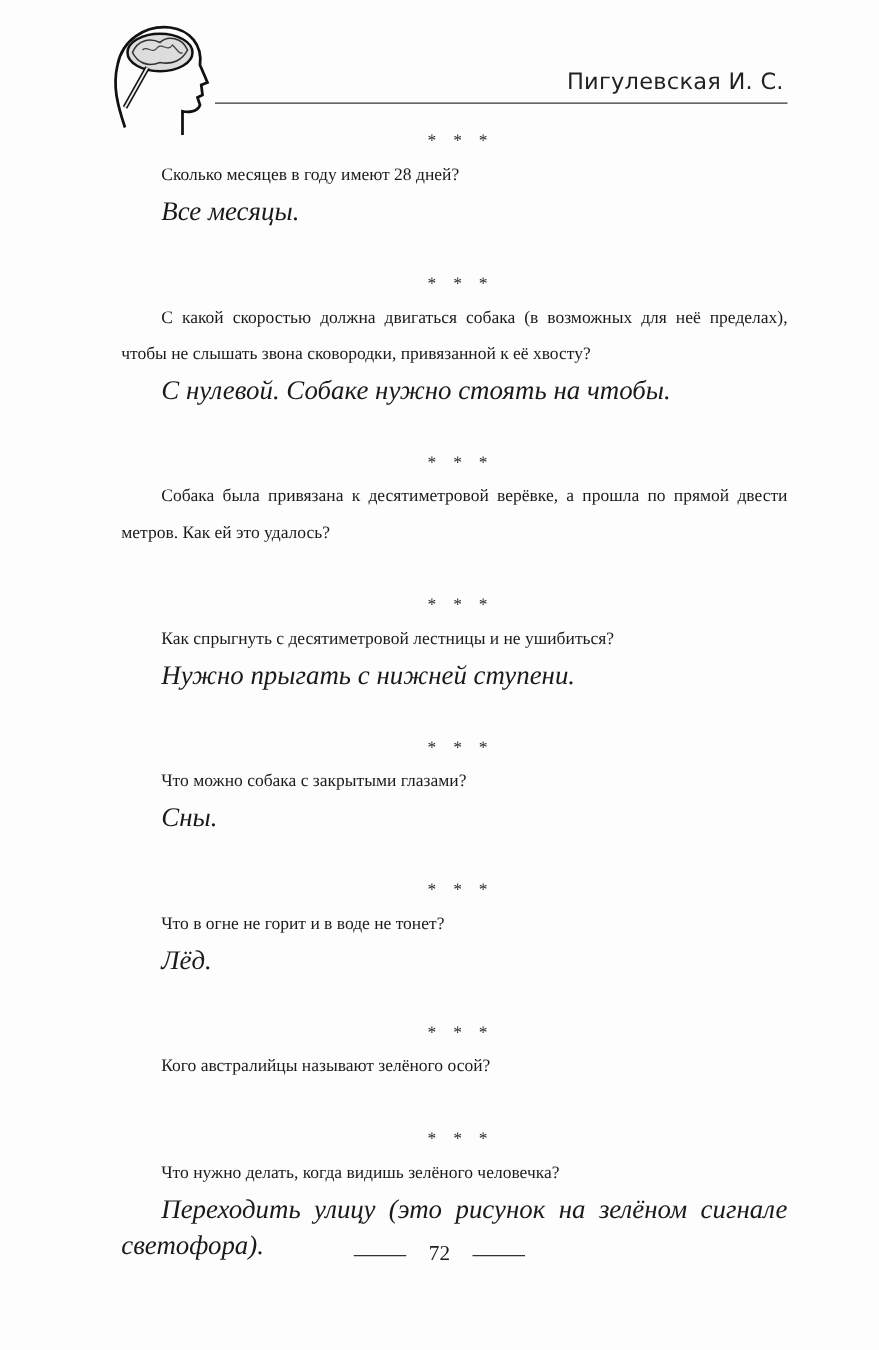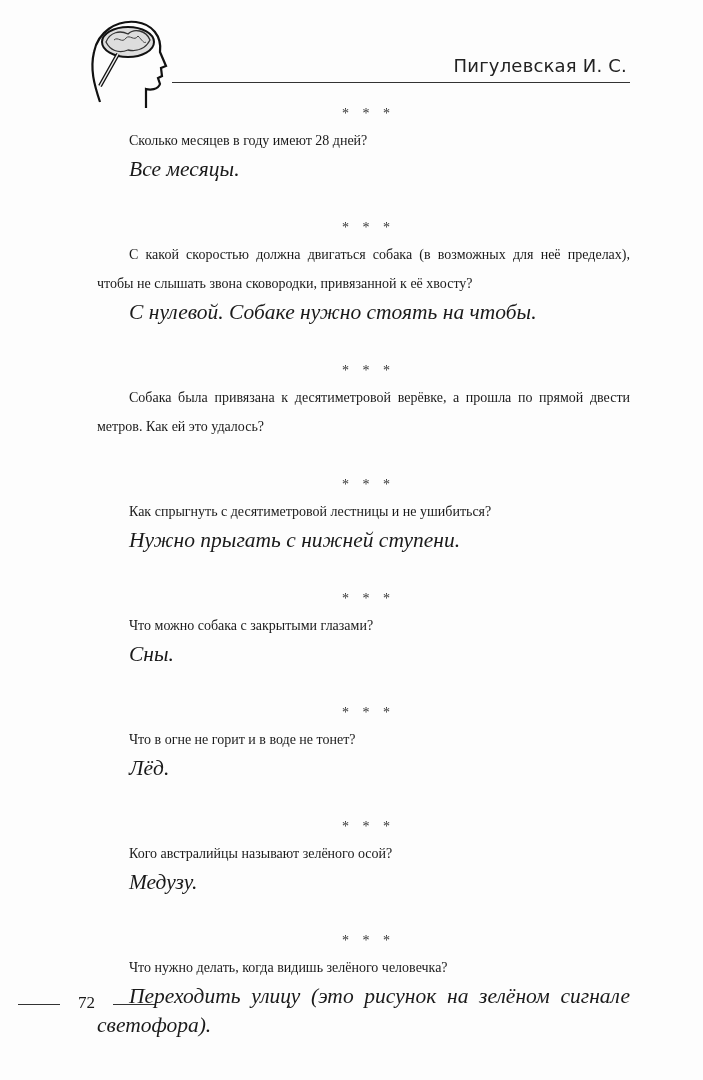--- a/index.html
+++ b/index.html
@@ -10,21 +10,21 @@
   .header { position:absolute; left:0; top:0; width:703px; height:110px; }
   .logo { position:absolute; left:88px; top:14px; width:80px; height:95px; }
   .rule { position:absolute; left:172px; top:82px; width:458px; height:0; border-top:1.2px solid #333; }
   .author { position:absolute; right:76px; top:55px; font-family:"DejaVu Sans","Liberation Sans",sans-serif; font-size:18px; color:#222; letter-spacing:0.2px; }
   .content { position:absolute; left:97px; top:98px; width:533px; }
   .stars { text-align:center; font-size:14px; letter-spacing:5px; padding-left:10px; color:#333; height:24px; line-height:24px; margin-top:4px; }
   .q { font-size:14px; line-height:29px; text-align:justify; text-indent:32px; margin:0; }
   .a { font-size:21.5px; line-height:29px; font-style:italic; margin:0; padding-left:32px; text-align:justify; }
   .a.wrap { padding-left:0; text-indent:32px; }
   .block { margin-bottom:32px; }
-  .footer { position:absolute; left:0; top:993px; width:703px; text-align:left; font-size:17px; }
+  .footer { position:absolute; left:0; top:993px; width:703px; text-align:center; font-size:17px; }
   .footer .dash { display:inline-block; width:42px; border-top:1px solid #333; vertical-align:middle; margin:0 18px; }
 </style>
 </head>
 <body>
 
 <div class="header">
   <svg class="logo" viewBox="0 0 80 95">
     <path d="M12 88 C6 70 2 55 6 38 C10 18 28 6 48 8 C64 10 74 22 72 38 L78 52 L73 54 L74 62 L70 64 L72 70 C70 76 62 76 58 75 L58 94" fill="none" stroke="#111" stroke-width="2.2"></path>
     <ellipse cx="40" cy="28" rx="26" ry="15" fill="#ddd" stroke="#111" stroke-width="2"></ellipse>
     <path d="M18 28 C22 18 32 16 40 20 C46 14 58 16 62 26 C58 34 50 38 40 36 C30 40 22 36 18 28 Z" fill="none" stroke="#333" stroke-width="1.3"></path>
@@ -62,21 +62,20 @@
     <p class="a">Сны.</p>
   </div>
   <div class="block">
     <div class="stars">* * *</div>
     <p class="q">Что в огне не горит и в воде не тонет?</p>
     <p class="a">Лёд.</p>
   </div>
   <div class="block">
     <div class="stars">* * *</div>
     <p class="q">Кого австралийцы называют зелёного осой?</p>
-    <p class="a">Медузу.</p>
   </div>
   <div class="block">
     <div class="stars">* * *</div>
     <p class="q">Что нужно делать, когда видишь зелёного человечка?</p>
     <p class="a wrap">Переходить улицу (это рисунок на зелёном сигнале светофора).</p>
   </div>
 </div>
 
 <div class="footer">
   <span class="dash"></span><span>72</span><span class="dash"></span>

